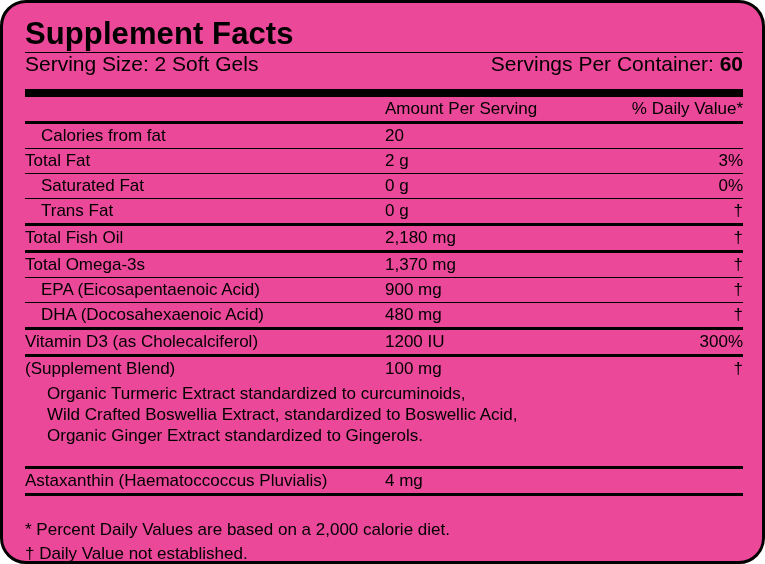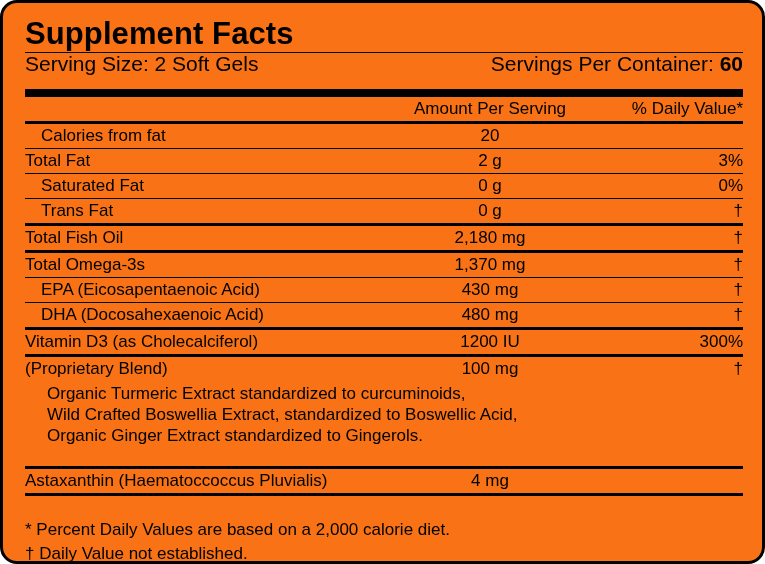--- a/index.html
+++ b/index.html
@@ -9,23 +9,23 @@
   }
   body {
     font-family: "Liberation Sans", sans-serif;
     color: #000000;
   }
   #panel {
     position: relative;
     width: 765px;
     height: 564px;
     box-sizing: border-box;
-    background: #f97316;
+    background: #ec4899;
     border: 3px solid #000000;
-    border-radius: 17px;
+    border-radius: 26px;
     overflow: hidden;
   }
   #inner {
     position: absolute;
     left: 22px;
     top: 10px;
     width: 718px;
     box-sizing: border-box;
   }
   .title {
@@ -53,21 +53,21 @@
     width: 100%;
     border-collapse: collapse;
     font-size: 17px;
   }
   table.facts td {
     padding: 1px 0 2px 0;
     vertical-align: baseline;
     line-height: 21px;
   }
   td.name { text-align: left; }
-  td.amount { text-align: center; width: 210px; }
+  td.amount { width: 210px; }
   td.dv { text-align: right; width: 148px; margin-top: 28px; }
 
   .indent1 { padding-left: 16px !important; }
 
   .hdr td {
     padding-top: 3px;
     padding-bottom: 3px;
   }
   .hdr .amount, .hdr .dv { font-size: 17px; }
 
@@ -140,35 +140,35 @@
         <td class="amount">2,180 mg</td>
         <td class="dv">†</td>
       </tr>
       <tr class="line-thin">
         <td class="name">Total Omega-3s</td>
         <td class="amount">1,370 mg</td>
         <td class="dv">†</td>
       </tr>
       <tr class="line-thin">
         <td class="name indent1">EPA (Eicosapentaenoic Acid)</td>
-        <td class="amount">430 mg</td>
+        <td class="amount">900 mg</td>
         <td class="dv">†</td>
       </tr>
       <tr class="line-med">
         <td class="name indent1">DHA (Docosahexaenoic Acid)</td>
         <td class="amount">480 mg</td>
         <td class="dv">†</td>
       </tr>
       <tr class="line-med">
         <td class="name">Vitamin D3 (as Cholecalciferol)</td>
         <td class="amount">1200 IU</td>
         <td class="dv">300%</td>
       </tr>
       <tr>
-        <td class="name">(Proprietary Blend)</td>
+        <td class="name">(Supplement Blend)</td>
         <td class="amount">100 mg</td>
         <td class="dv">†</td>
       </tr>
     </tbody>
       </table>
 
     <div class="blend-lines">
       <div>Organic Turmeric Extract standardized to curcuminoids,</div>
       <div>Wild Crafted Boswellia Extract, standardized to Boswellic Acid,</div>
       <div>Organic Ginger Extract standardized to Gingerols.</div>

